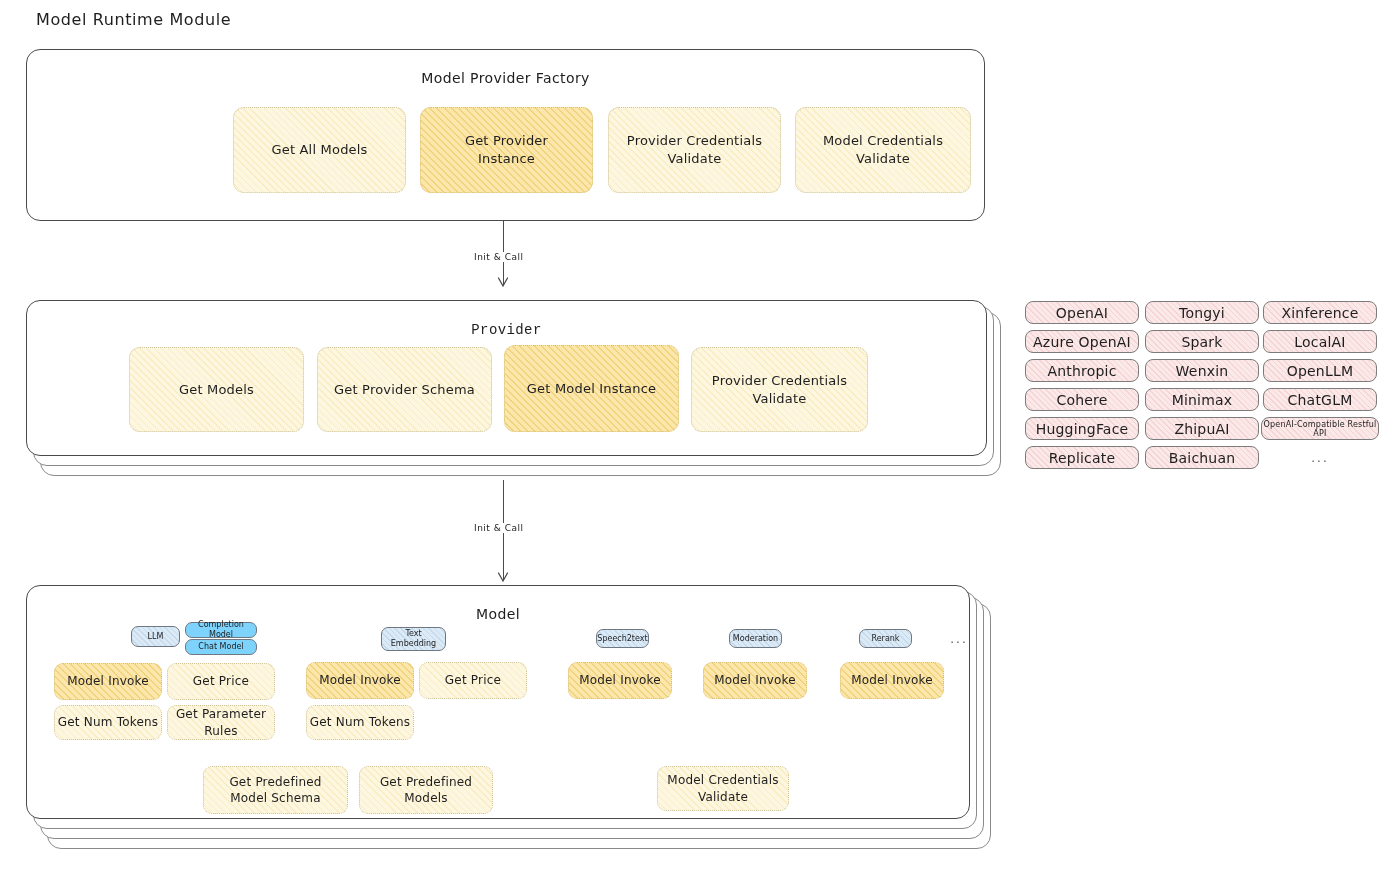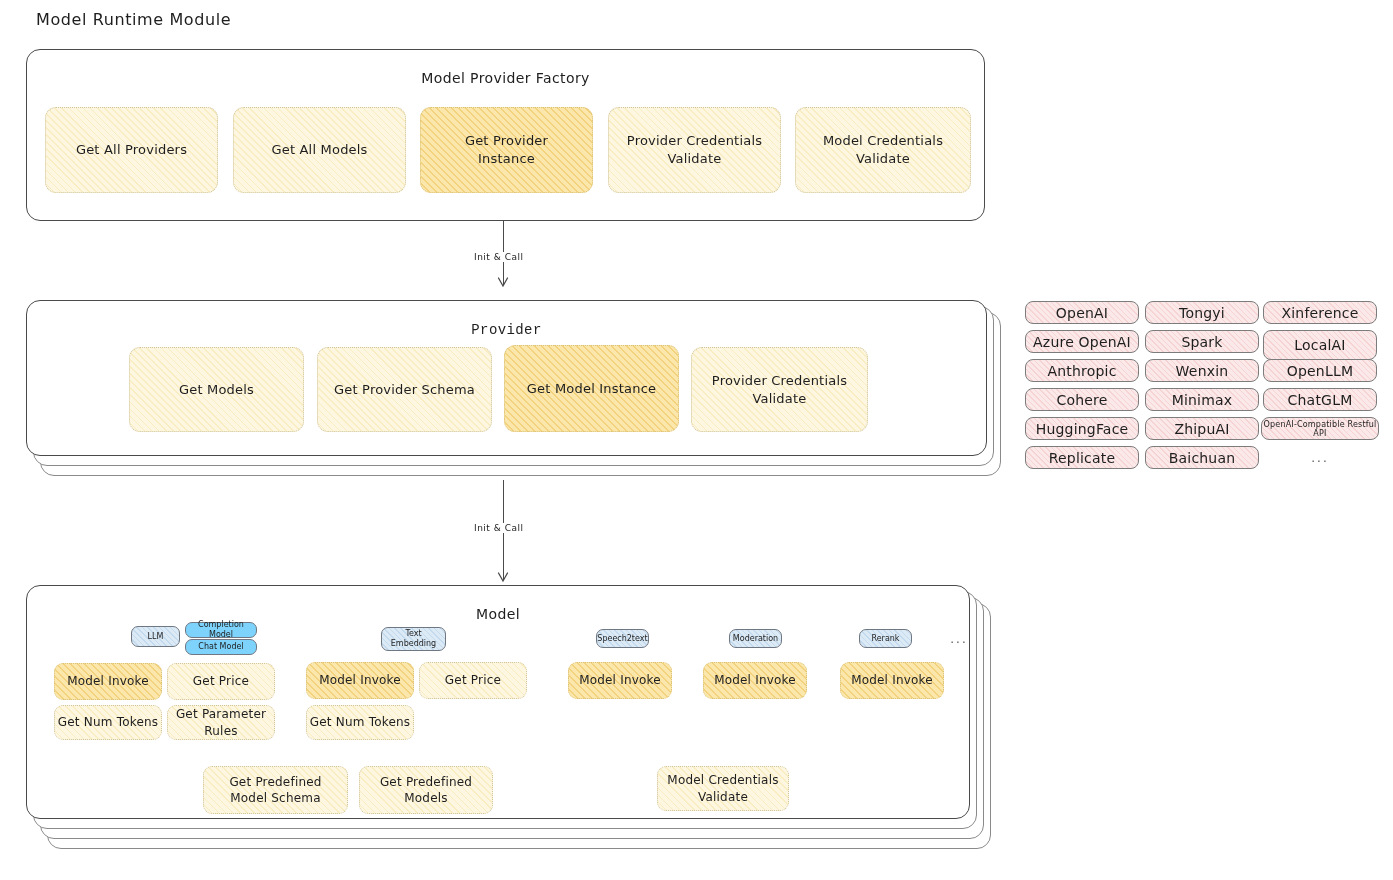--- a/index.html
+++ b/index.html
@@ -101,21 +101,20 @@
 </head>
 <body>
 
 <div class="canvas">
 
   <div id="page-title">Model Runtime Module</div>
 
   <div class="container" style="left:26px;top:49px;width:959px;height:172px;">
     <div class="container-title" style="top:20px;">Model Provider Factory</div>
   </div>
-  <div class="fn" style="left:45px;top:107px;width:173px;height:86px;">Get All Providers</div>
   <div class="fn" style="left:233px;top:107px;width:173px;height:86px;">Get All Models</div>
   <div class="fn hl" style="left:420px;top:107px;width:173px;height:86px;padding:0 18px;">Get Provider Instance</div>
   <div class="fn" style="left:608px;top:107px;width:173px;height:86px;padding:0 16px;">Provider Credentials Validate</div>
   <div class="fn" style="left:795px;top:107px;width:176px;height:86px;padding:0 16px;">Model Credentials Validate</div>
 
   <div class="arrow-line" style="left:503px;top:221px;height:64px;"></div>
   <div class="arrow-label" style="left:470px;top:252px;">Init &amp; Call</div>
   <svg class="arrow-head" style="left:497px;top:276px;" viewBox="0 0 12 12">
     <path d="M1.5 2 L6 10 L10.5 2" fill="none" stroke="#4a4a4a" stroke-width="1.3" stroke-linecap="round"></path>
   </svg>
@@ -138,21 +137,21 @@
   <div class="pill" style="left:1025px;top:446px;width:114px;height:23px;">Replicate</div>
 
   <div class="pill" style="left:1145px;top:301px;width:114px;height:23px;">Tongyi</div>
   <div class="pill" style="left:1145px;top:330px;width:114px;height:23px;">Spark</div>
   <div class="pill" style="left:1145px;top:359px;width:114px;height:23px;">Wenxin</div>
   <div class="pill" style="left:1145px;top:388px;width:114px;height:23px;">Minimax</div>
   <div class="pill" style="left:1145px;top:417px;width:114px;height:23px;">ZhipuAI</div>
   <div class="pill" style="left:1145px;top:446px;width:114px;height:23px;">Baichuan</div>
 
   <div class="pill" style="left:1263px;top:301px;width:114px;height:23px;">Xinference</div>
-  <div class="pill" style="left:1263px;top:330px;width:114px;height:30px;">LocalAI</div>
+  <div class="pill" style="left:1263px;top:330px;width:114px;height:23px;border-radius:7px;">LocalAI</div>
   <div class="pill" style="left:1263px;top:359px;width:114px;height:23px;">OpenLLM</div>
   <div class="pill" style="left:1263px;top:388px;width:114px;height:23px;">ChatGLM</div>
   <div class="pill" style="left:1261px;top:417px;width:118px;height:23px;font-size:8px;">OpenAI-Compatible Restful API</div>
   <div class="ellipsis" style="left:1263px;top:446px;width:114px;height:23px;">...</div>
 
   <div class="arrow-line" style="left:503px;top:480px;height:100px;"></div>
   <div class="arrow-label" style="left:470px;top:523px;">Init &amp; Call</div>
   <svg class="arrow-head" style="left:497px;top:571px;" viewBox="0 0 12 12">
     <path d="M1.5 2 L6 10 L10.5 2" fill="none" stroke="#4a4a4a" stroke-width="1.3" stroke-linecap="round"></path>
   </svg>

